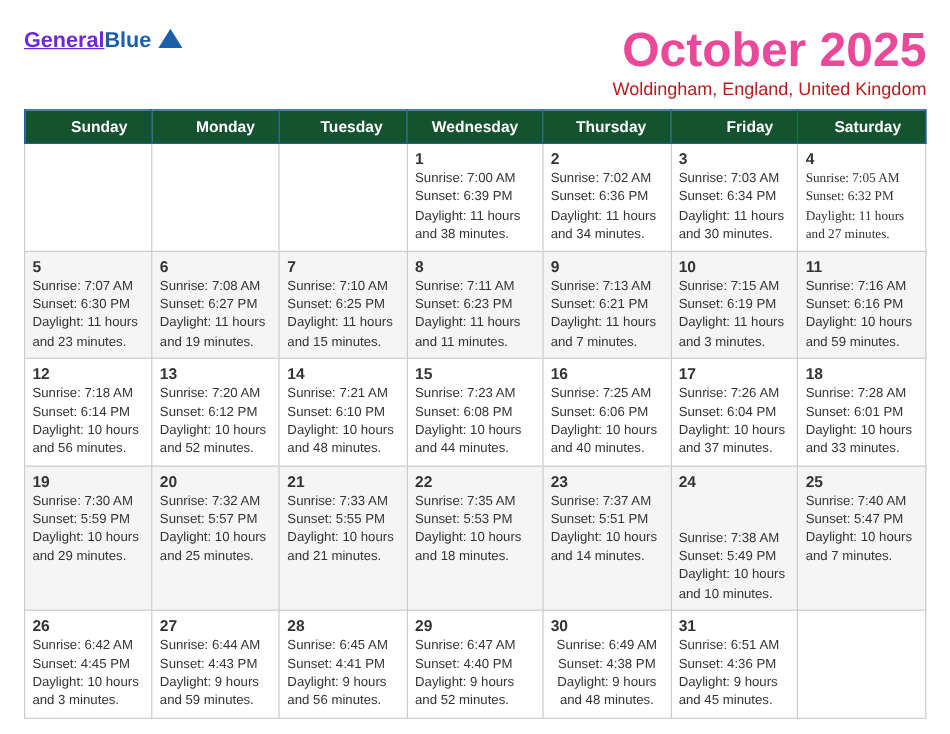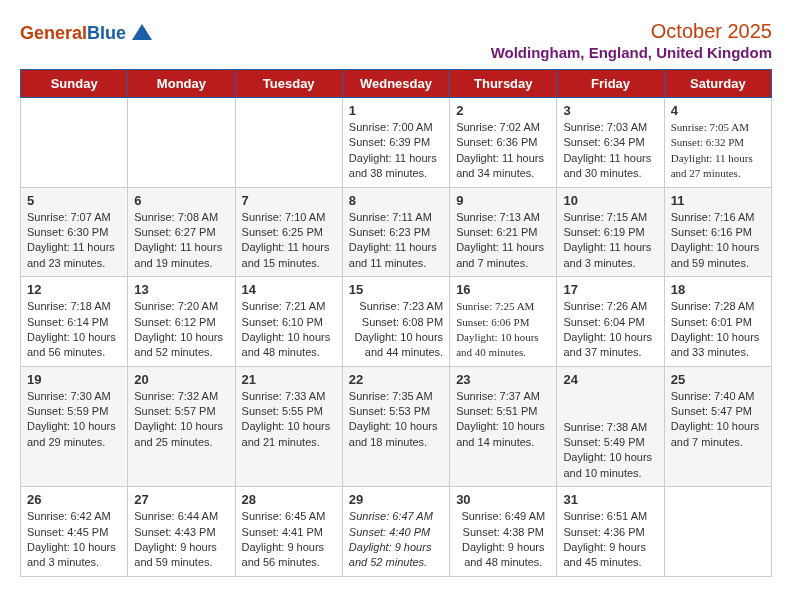--- a/index.html
+++ b/index.html
@@ -18,53 +18,52 @@
     }
     .logo-area {
       display: flex;
       align-items: center;
     }
     .logo-text {
       font-size: 18px;
       font-weight: bold;
       line-height: 1.1;
     }
-    .logo-general { color: #c2410c; }
+    .logo-general { color: #6d28d9; text-decoration: underline; }
     .logo-blue { color: #1a5fa8; }
     .logo-icon {
       width: 28px;
       height: 28px;
       margin-left: 2px;
     }
     .title-area {
       text-align: right;
     }
     .month-title {
-      font-size: 20px;
-      font-weight: normal;
-      color: #c2410c;
+      font-size: 40px;
+      font-weight: bold;
+      color: #ec4899;
       line-height: 1.1;
     }
     .location-title {
       font-size: 15px;
-      color: #701a75;
+      color: #b91c1c;
       margin-top: 2px;
-      font-weight: bold;
     }
     .calendar {
       width: 100%;
       border-collapse: collapse;
       border: 1px solid #ccc;
       margin-top: 8px;
     }
     .calendar th {
-      background: #b91c1c;
+      background: #14532d;
       color: #fff;
-      text-align: center;
-      padding: 6px 4px;
+      text-align: right;
+      padding: 6px 20px;
       font-size: 13px;
       font-weight: bold;
       border: 1px solid #1a5fa8;
     }
     .calendar td {
       vertical-align: top;
       padding: 5px 6px;
       border: 1px solid #ccc;
       font-size: 11px;
       color: #333;
@@ -224,28 +223,28 @@
         </td>
         <td>
           <span class="day-number">14</span>
           <div class="day-info" style="white-space: pre-line;">Sunrise: 7:21 AM
 Sunset: 6:10 PM
 Daylight: 10 hours
 and 48 minutes.</div>
         </td>
         <td>
           <span class="day-number">15</span>
-          <div class="day-info" style="white-space: pre-line; text-align: right;">Sunrise: 7:23 AM
+          <div class="day-info" style="white-space: pre-line;">Sunrise: 7:23 AM
 Sunset: 6:08 PM
 Daylight: 10 hours
 and 44 minutes.</div>
         </td>
         <td>
           <span class="day-number">16</span>
-          <div class="day-info" style="white-space: pre-line; font-family: Liberation Serif, serif;">Sunrise: 7:25 AM
+          <div class="day-info" style="white-space: pre-line;">Sunrise: 7:25 AM
 Sunset: 6:06 PM
 Daylight: 10 hours
 and 40 minutes.</div>
         </td>
         <td>
           <span class="day-number">17</span>
           <div class="day-info" style="white-space: pre-line;">Sunrise: 7:26 AM
 Sunset: 6:04 PM
 Daylight: 10 hours
 and 37 minutes.</div>
@@ -326,21 +325,21 @@
         </td>
         <td>
           <span class="day-number">28</span>
           <div class="day-info" style="white-space: pre-line;">Sunrise: 6:45 AM
 Sunset: 4:41 PM
 Daylight: 9 hours
 and 56 minutes.</div>
         </td>
         <td>
           <span class="day-number">29</span>
-          <div class="day-info" style="white-space: pre-line; font-style: italic;">Sunrise: 6:47 AM
+          <div class="day-info" style="white-space: pre-line;">Sunrise: 6:47 AM
 Sunset: 4:40 PM
 Daylight: 9 hours
 and 52 minutes.</div>
         </td>
         <td>
           <span class="day-number">30</span>
           <div class="day-info" style="white-space: pre-line; text-align: center;">Sunrise: 6:49 AM
 Sunset: 4:38 PM
 Daylight: 9 hours
 and 48 minutes.</div>

